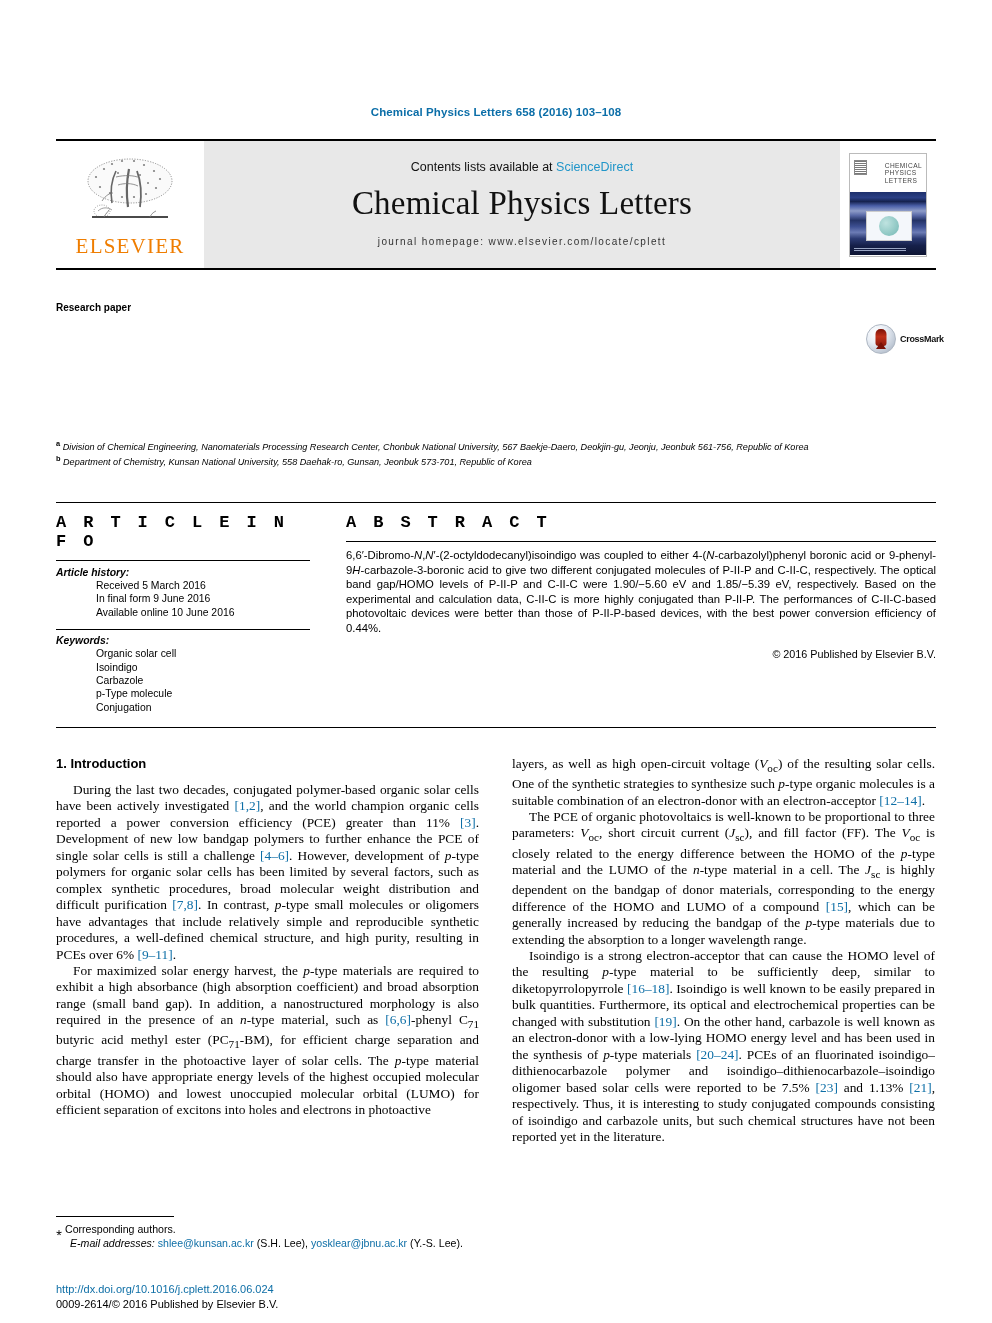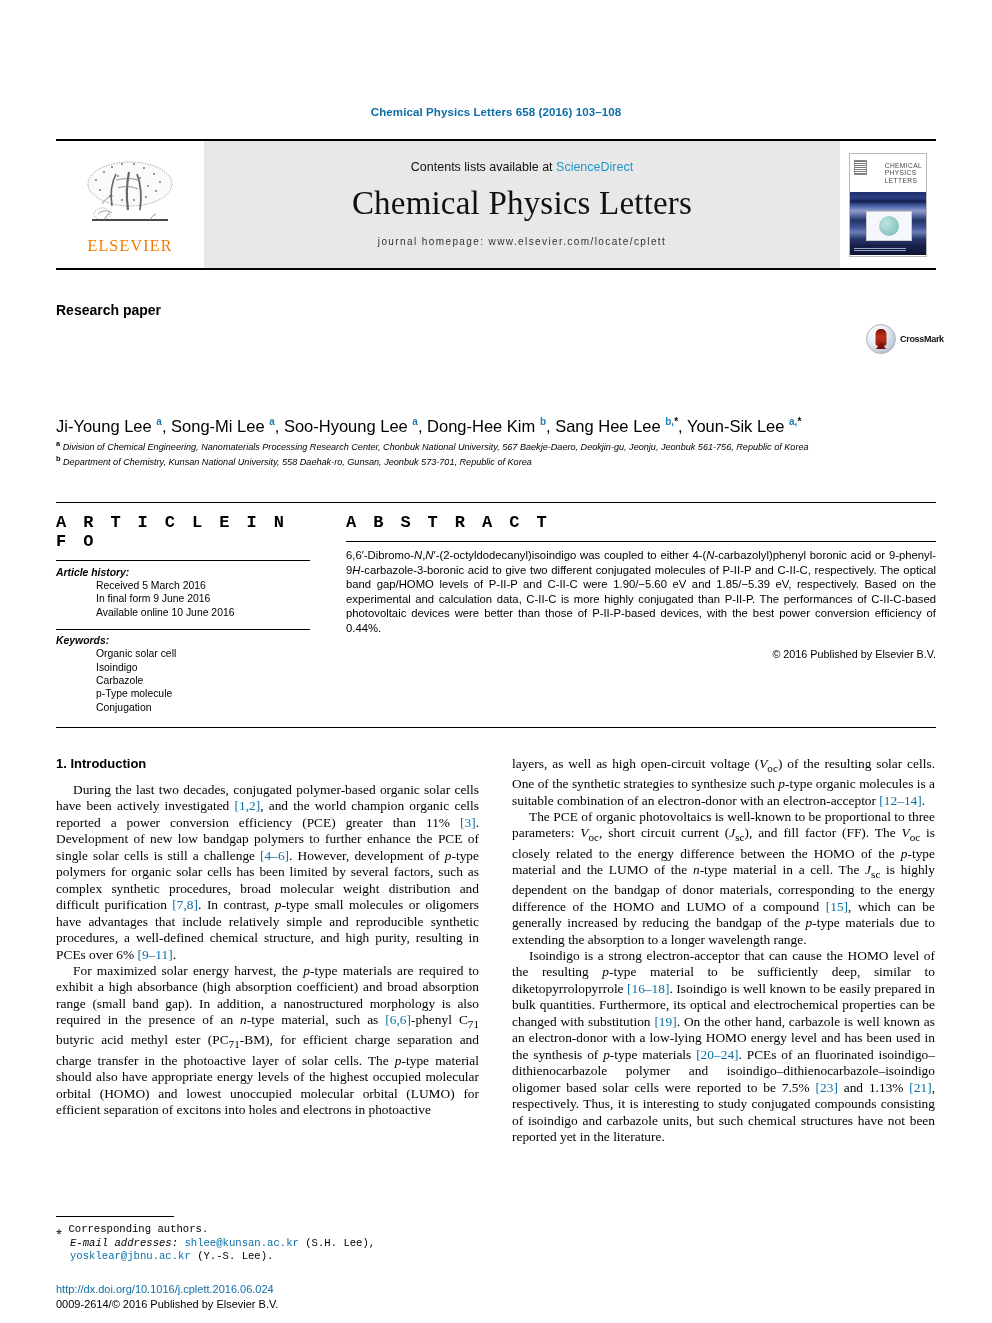--- a/index.html
+++ b/index.html
@@ -51,21 +51,21 @@
     flex: 0 0 148px;
     display: flex;
     flex-direction: column;
     align-items: center;
     justify-content: center;
     padding-top: 4px;
   }
   .tree-svg { display:block; }
   .elsevier-word {
     font-family: "Liberation Serif", serif;
-    font-size: 16px;
+    font-size: 21px;
     letter-spacing: 1.2px;
     color: #ef7d00;
     margin-top: 1px;
     font-weight: 400;
   }
   .journal-block {
     flex: 1 1 auto;
     background: #e8e8e8;
     display: flex;
     flex-direction: column;
@@ -146,21 +146,21 @@
     position:absolute; left:4px; bottom:4px;
     width:52px; height:4px;
     background: repeating-linear-gradient(to bottom,#9aa6c4 0 1px, transparent 1px 2px);
   }
 
   
   .article-type {
     position: absolute;
     top: 262px; left: 56px;
     font-family: "Liberation Sans", sans-serif;
-    font-size: 14px;
+    font-size: 10px;
     font-weight: 700;
     color: #000;
   }
 
   
   .title {
     position: absolute;
     top: 285px; left: 56px;
     width: 760px;
     font-family: "Liberation Sans", sans-serif;
@@ -313,21 +313,21 @@
   
   .footnote {
     position: absolute;
     top: 1176px; left: 56px;
     width: 423px;
   }
   .fn-rule {
     width: 118px; border-top: .9px solid #000; margin-bottom: 6px;
   }
   .fn-line {
-    font-family: Liberation Mono, monospace;
+    font-family: Liberation Sans, sans-serif;
     font-size: 10.6px; line-height: 13.6px;
   }
   .fn-line .star { font-size: 11px; }
   .fn-line i { font-style: italic; }
   .link { color: #0d6ea6; }
 
   .doi-block {
     position: absolute;
     top: 1242px; left: 56px;
     width: 470px;
@@ -412,21 +412,20 @@
   </div>
 
   <div class="article-type">Research paper</div>
 
 
   <div class="crossmark">
     <div class="cm-badge"></div>
     <div class="cm-label">CrossMark</div>
   </div>
 
-  <div class="authors">Ji-Young Lee <sup>a</sup>, Song-Mi Lee <sup>a</sup>, Soo-Hyoung Lee <sup>a</sup>, Dong-Hee Kim <sup>b</sup>, Sang Hee Lee <sup>b,</sup><sup class="star">*</sup>, Youn-Sik Lee <sup>a,</sup><sup class="star">*</sup></div>
 
   <div class="affil">
     <div><sup>a</sup> <span>Division of Chemical Engineering, Nanomaterials Processing Research Center, Chonbuk National University, 567 Baekje-Daero, Deokjin-gu, Jeonju, Jeonbuk 561-756, Republic of Korea</span></div>
     <div><sup>b</sup> <span>Department of Chemistry, Kunsan National University, 558 Daehak-ro, Gunsan, Jeonbuk 573-701, Republic of Korea</span></div>
   </div>
 
   <div class="band">
     <div class="band-inner">
 
       <div class="col-info">

